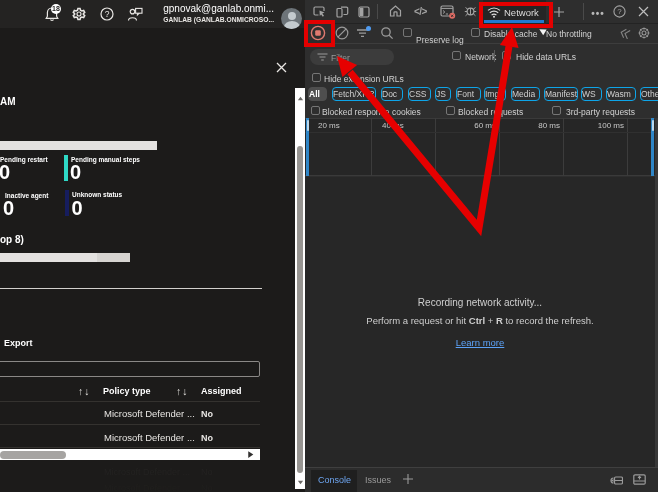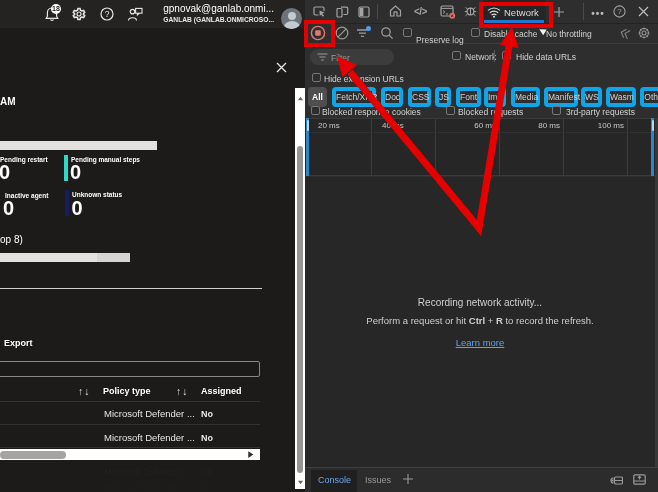--- a/index.html
+++ b/index.html
@@ -1,21 +1,21 @@
 <!DOCTYPE html>
 <html><head>
 <meta charset="utf-8">
 <style>
 *{margin:0;padding:0;box-sizing:border-box}
 html,body{width:658px;height:492px}
 body{position:relative;font-family:"Liberation Sans",sans-serif;background:#1b1a19;overflow:hidden}
 .abs{position:absolute}
 .ckb{position:absolute;width:9px;height:9px;border:1px solid #767676;border-radius:2px;background:transparent}
 .dtxt{color:#d2d2d2;font-size:8.5px}
-.chip{position:absolute;top:87px;height:20px;border:4px solid #0ea5e9;border-radius:4px;color:#cfcfcf;font-size:8.5px;line-height:12px;text-align:center}
+.chip{position:absolute;top:87px;height:14px;border:1px solid #0ea5e9;border-radius:4px;color:#cfcfcf;font-size:8.5px;line-height:12px;}
 svg{display:block}
 </style>
 </head>
 <body>
 
 <div class="abs" style="left:0;top:0;width:305px;height:492px;background:#1c1b1a"></div>
 
 <div class="abs" style="left:0;top:0;width:305px;height:28px;background:#242322"></div>
 
 <svg class="abs" style="left:44px;top:6px" width="16" height="17" viewBox="0 0 16 17">
@@ -62,21 +62,21 @@
 <div class="abs" style="left:64px;top:155px;width:4px;height:26px;background:#2fd9c6"></div>
 <div class="abs" style="left:71px;top:156px;color:#fff;font-size:6.5px;font-weight:bold">Pending manual steps</div>
 <div class="abs" style="left:70px;top:161px;color:#fff;font-size:20px;font-weight:bold">0</div>
 
 <div class="abs" style="left:5px;top:192px;color:#fff;font-size:6.5px;font-weight:bold">Inactive agent</div>
 <div class="abs" style="left:3px;top:197px;color:#fff;font-size:20px;font-weight:bold">0</div>
 <div class="abs" style="left:65px;top:190px;width:4px;height:26px;background:#161d5e"></div>
 <div class="abs" style="left:72px;top:191px;color:#fff;font-size:6.5px;font-weight:bold">Unknown status</div>
 <div class="abs" style="left:71.5px;top:197px;color:#fff;font-size:20px;font-weight:bold">0</div>
 
-<div class="abs" style="left:0;top:234px;color:#fff;font-size:10px;font-weight:normal">op 8)</div>
+<div class="abs" style="left:0;top:234px;color:#fff;font-size:10px;font-weight:bold">op 8)</div>
 
 <div class="abs" style="left:0;top:253px;width:130px;height:9px;background:#d6d4d1"></div>
 <div class="abs" style="left:0;top:253px;width:97px;height:9px;background:#e3e1df"></div>
 
 <div class="abs" style="left:0;top:288px;width:262px;height:1px;background:#d2d0cd"></div>
 
 <div class="abs" style="left:4px;top:338px;color:#fff;font-size:9px;font-weight:bold">Export</div>
 
 <div class="abs" style="left:-6px;top:361px;width:266px;height:16px;border:1px solid #8a8886;border-radius:2px;background:#1b1a19"></div>
 

